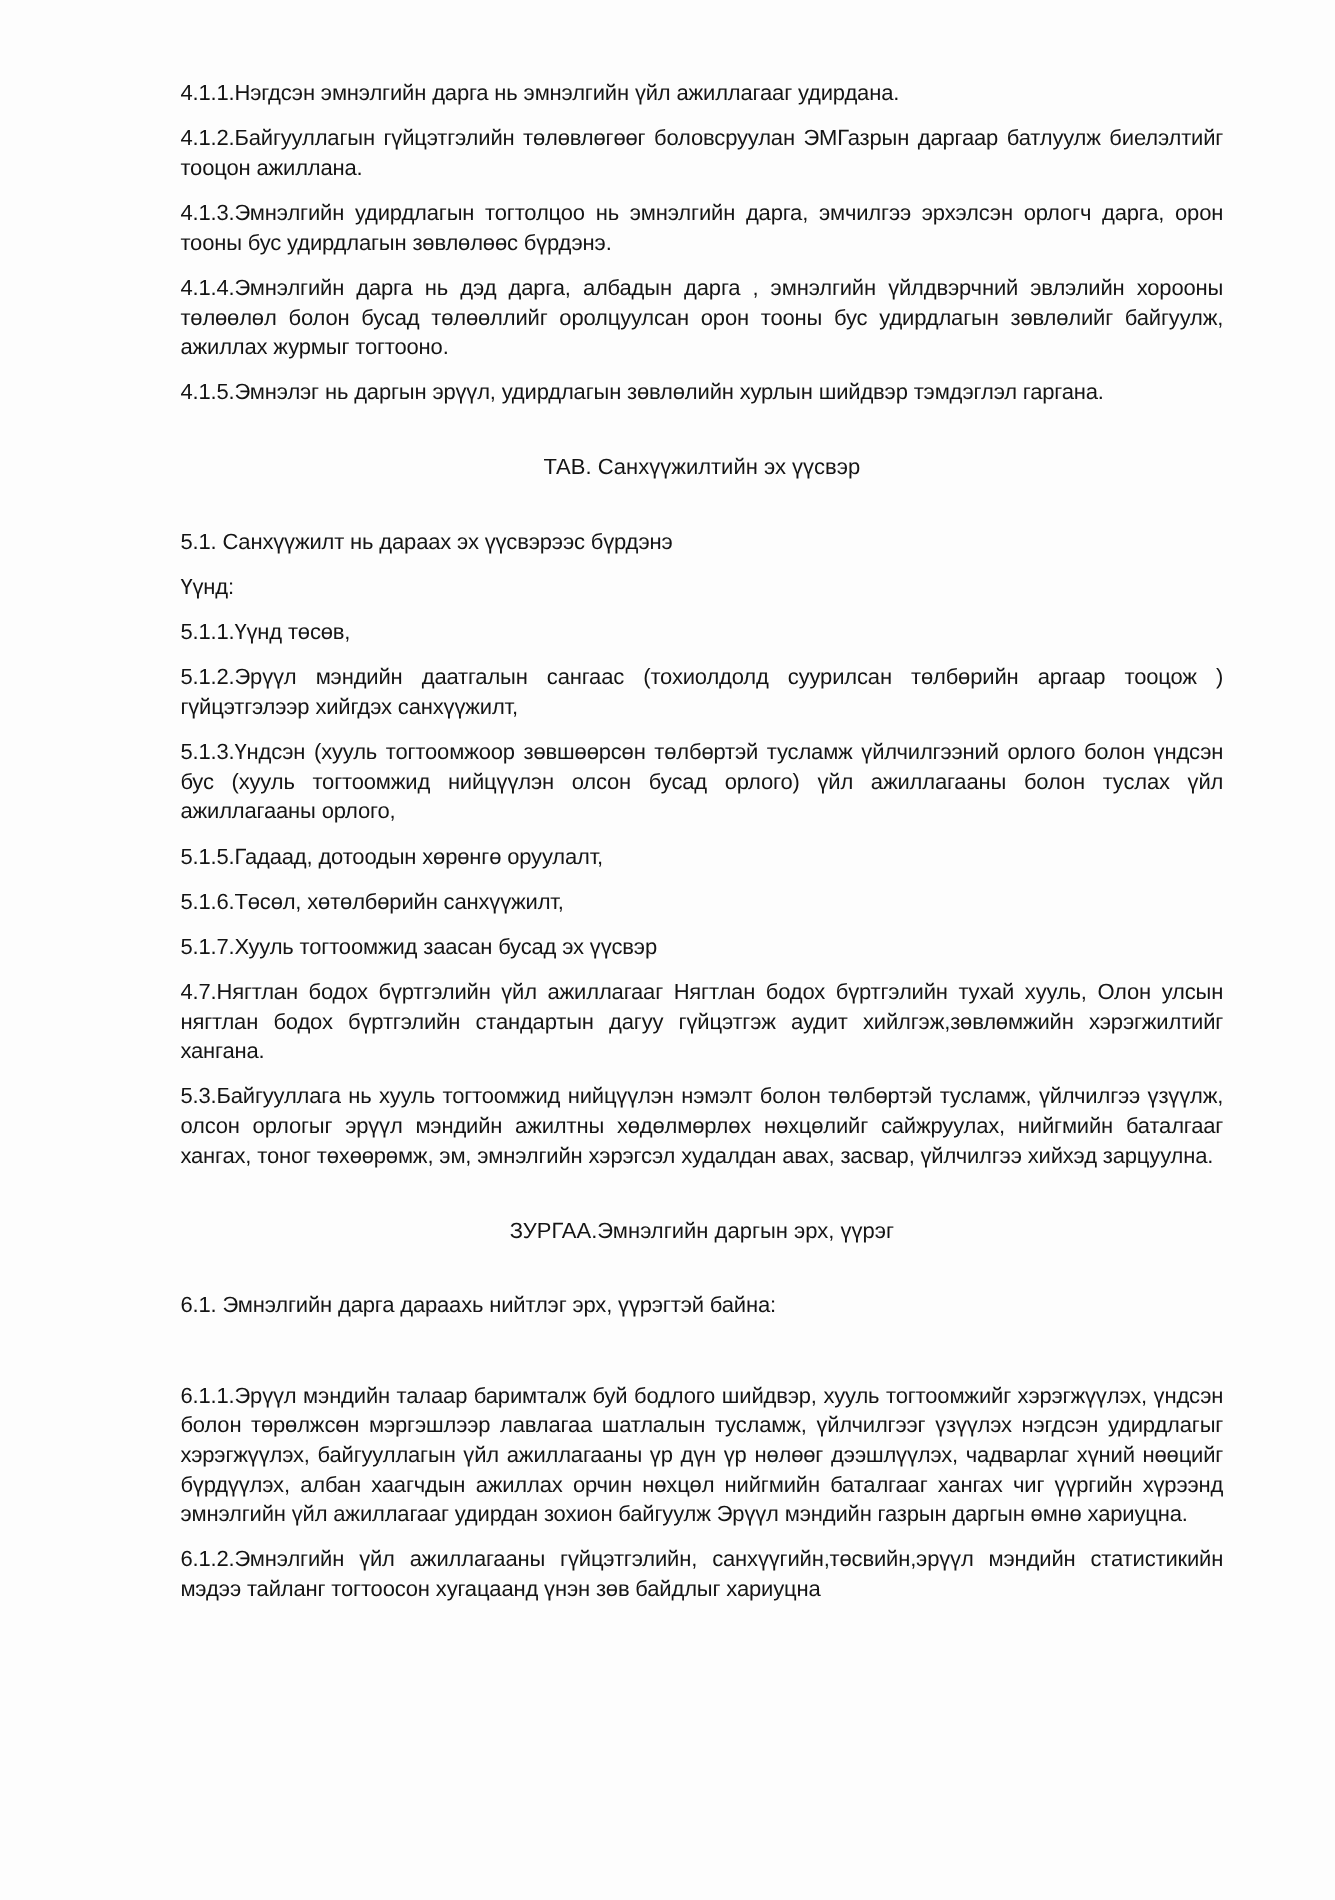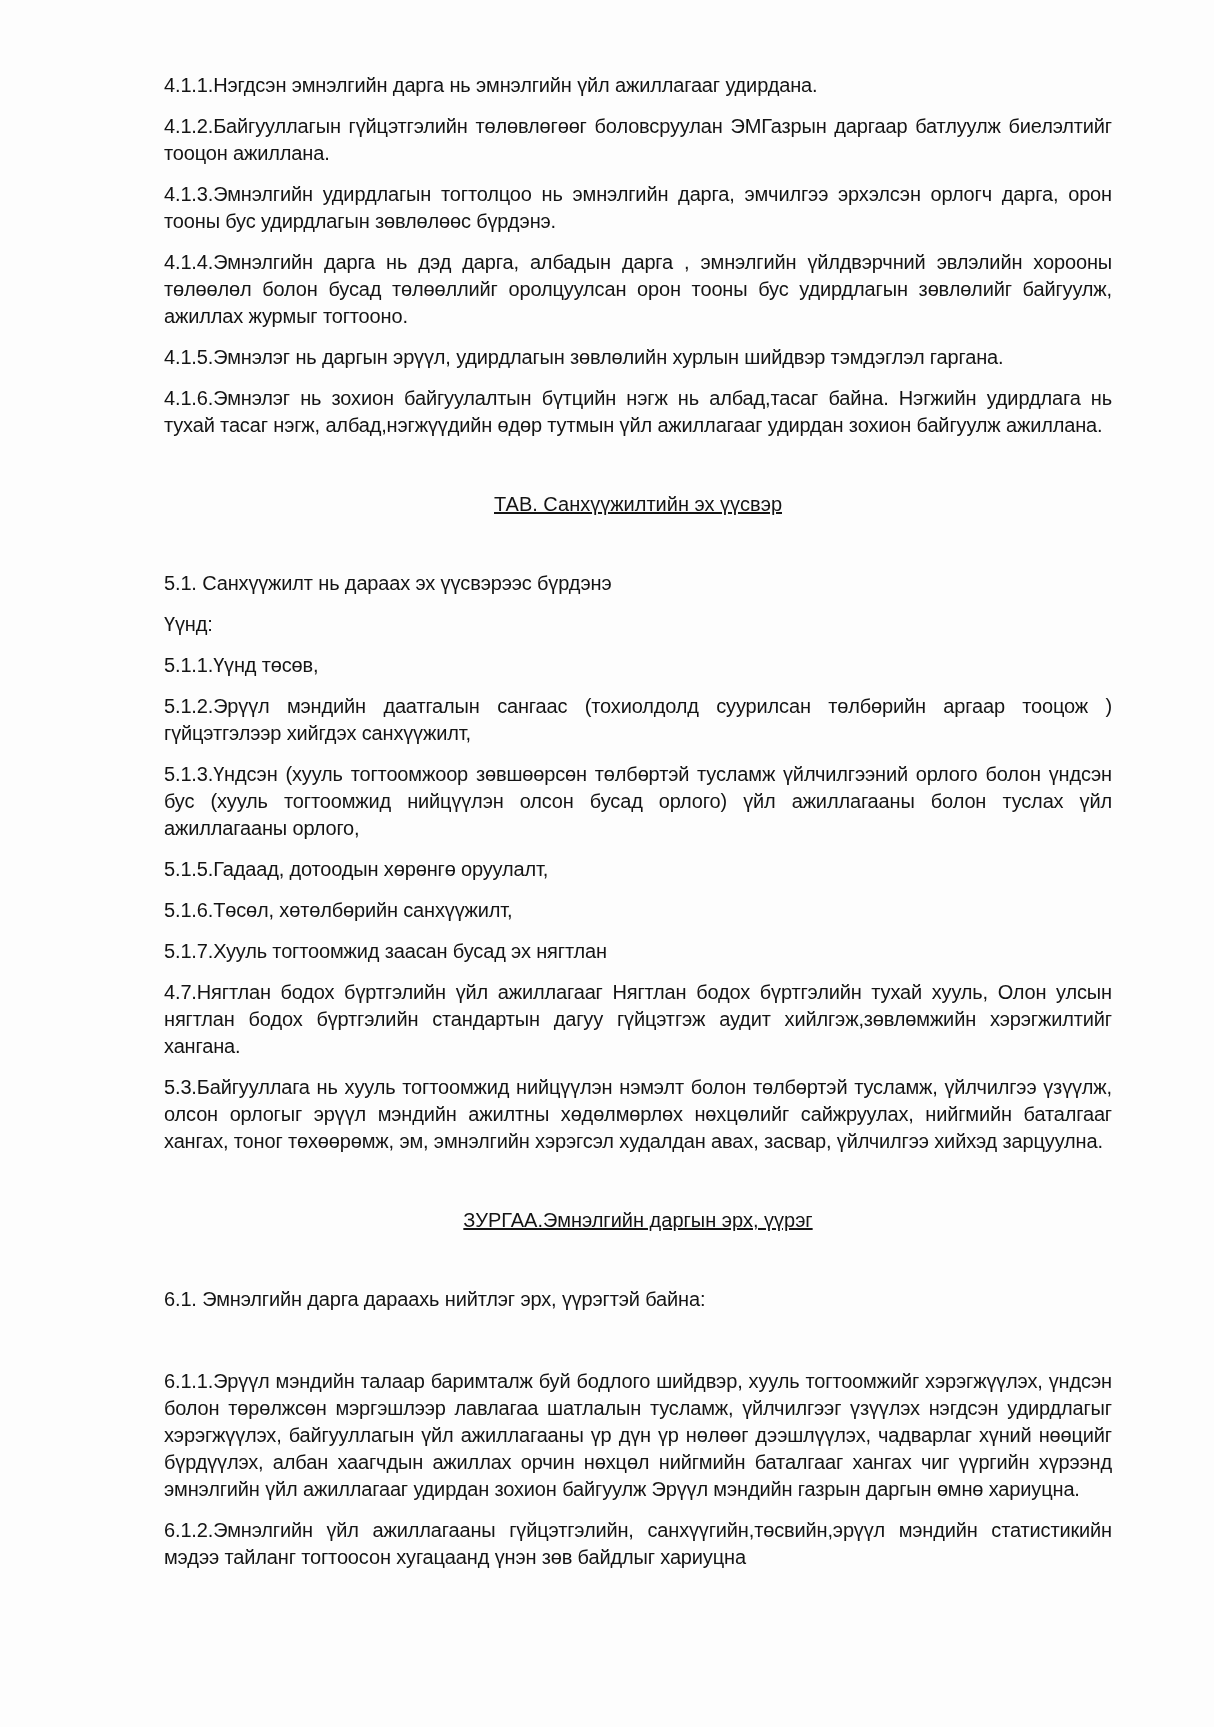--- a/index.html
+++ b/index.html
@@ -20,53 +20,51 @@
     font-size: 20px;
     line-height: 27px;
     text-align: justify;
     margin: 14px;
     letter-spacing: -0.15px;
   }
   .heading {
     font-size: 20px;
     line-height: 27px;
     text-align: center;
-    margin: 11px;
-    text-decoration: underline;
+    margin: 0;
   }
   .gap-a { height: 27px; }
   .gap-b { height: 27px; }
   .gap-c { height: 27px; }
   .gap-d { height: 27px; }
   .gap-e { height: 27px; }
 </style>
 </head>
 <body>
 
 <div class="page">
 
   <p class="p">4.1.1.Нэгдсэн эмнэлгийн дарга нь эмнэлгийн үйл ажиллагааг удирдана.</p>
   <p class="p">4.1.2.Байгууллагын гүйцэтгэлийн төлөвлөгөөг боловсруулан ЭМГазрын даргаар батлуулж биелэлтийг тооцон ажиллана.</p>
   <p class="p">4.1.3.Эмнэлгийн удирдлагын тогтолцоо нь эмнэлгийн дарга, эмчилгээ эрхэлсэн орлогч дарга, орон тооны бус удирдлагын зөвлөлөөс бүрдэнэ.</p>
   <p class="p">4.1.4.Эмнэлгийн дарга нь дэд дарга, албадын дарга , эмнэлгийн үйлдвэрчний эвлэлийн хорооны төлөөлөл болон бусад төлөөллийг оролцуулсан орон тооны бус удирдлагын зөвлөлийг байгуулж, ажиллах журмыг тогтооно.</p>
   <p class="p">4.1.5.Эмнэлэг нь даргын эрүүл, удирдлагын зөвлөлийн хурлын шийдвэр тэмдэглэл гаргана.</p>
-  <p class="p">4.1.6.Эмнэлэг нь зохион байгуулалтын бүтцийн нэгж нь албад,тасаг байна. Нэгжийн удирдлага нь тухай тасаг нэгж, албад,нэгжүүдийн өдөр тутмын үйл ажиллагааг удирдан зохион байгуулж ажиллана.</p>
 
   <div class="gap-a"></div>
   <p class="heading">ТАВ. Санхүүжилтийн эх үүсвэр</p>
   <div class="gap-b"></div>
 
   <p class="p">5.1. Санхүүжилт нь дараах эх үүсвэрээс бүрдэнэ</p>
   <p class="p">Үүнд:</p>
   <p class="p">5.1.1.Үүнд төсөв,</p>
   <p class="p">5.1.2.Эрүүл мэндийн даатгалын сангаас (тохиолдолд суурилсан төлбөрийн аргаар тооцож ) гүйцэтгэлээр хийгдэх санхүүжилт,</p>
   <p class="p">5.1.3.Үндсэн (хууль тогтоомжоор зөвшөөрсөн төлбөртэй тусламж үйлчилгээний орлого болон үндсэн бус (хууль тогтоомжид нийцүүлэн олсон бусад орлого) үйл ажиллагааны болон туслах үйл ажиллагааны орлого,</p>
   <p class="p">5.1.5.Гадаад, дотоодын хөрөнгө оруулалт,</p>
   <p class="p">5.1.6.Төсөл, хөтөлбөрийн санхүүжилт,</p>
-  <p class="p">5.1.7.Хууль тогтоомжид заасан бусад эх нягтлан</p>
+  <p class="p">5.1.7.Хууль тогтоомжид заасан бусад эх үүсвэр</p>
   <p class="p">4.7.Нягтлан бодох бүртгэлийн үйл ажиллагааг Нягтлан бодох бүртгэлийн тухай хууль, Олон улсын нягтлан бодох бүртгэлийн стандартын дагуу гүйцэтгэж аудит хийлгэж,зөвлөмжийн хэрэгжилтийг хангана.</p>
   <p class="p">5.3.Байгууллага нь хууль тогтоомжид нийцүүлэн нэмэлт болон төлбөртэй тусламж, үйлчилгээ үзүүлж, олсон орлогыг эрүүл мэндийн ажилтны хөдөлмөрлөх нөхцөлийг сайжруулах, нийгмийн баталгааг хангах, тоног төхөөрөмж, эм, эмнэлгийн хэрэгсэл худалдан авах, засвар, үйлчилгээ хийхэд зарцуулна.</p>
 
   <div class="gap-c"></div>
   <p class="heading">ЗУРГАА.Эмнэлгийн даргын эрх, үүрэг</p>
   <div class="gap-d"></div>
 
   <p class="p">6.1. Эмнэлгийн дарга дараахь нийтлэг эрх, үүрэгтэй байна:</p>
   <div class="gap-e"></div>
   <p class="p">6.1.1.Эрүүл мэндийн талаар баримталж буй бодлого шийдвэр, хууль тогтоомжийг хэрэгжүүлэх, үндсэн болон төрөлжсөн мэргэшлээр лавлагаа шатлалын тусламж, үйлчилгээг үзүүлэх нэгдсэн удирдлагыг хэрэгжүүлэх, байгууллагын үйл ажиллагааны үр дүн үр нөлөөг дээшлүүлэх, чадварлаг хүний нөөцийг бүрдүүлэх, албан хаагчдын ажиллах орчин нөхцөл нийгмийн баталгааг хангах чиг үүргийн хүрээнд эмнэлгийн үйл ажиллагааг удирдан зохион байгуулж Эрүүл мэндийн газрын даргын өмнө хариуцна.</p>

